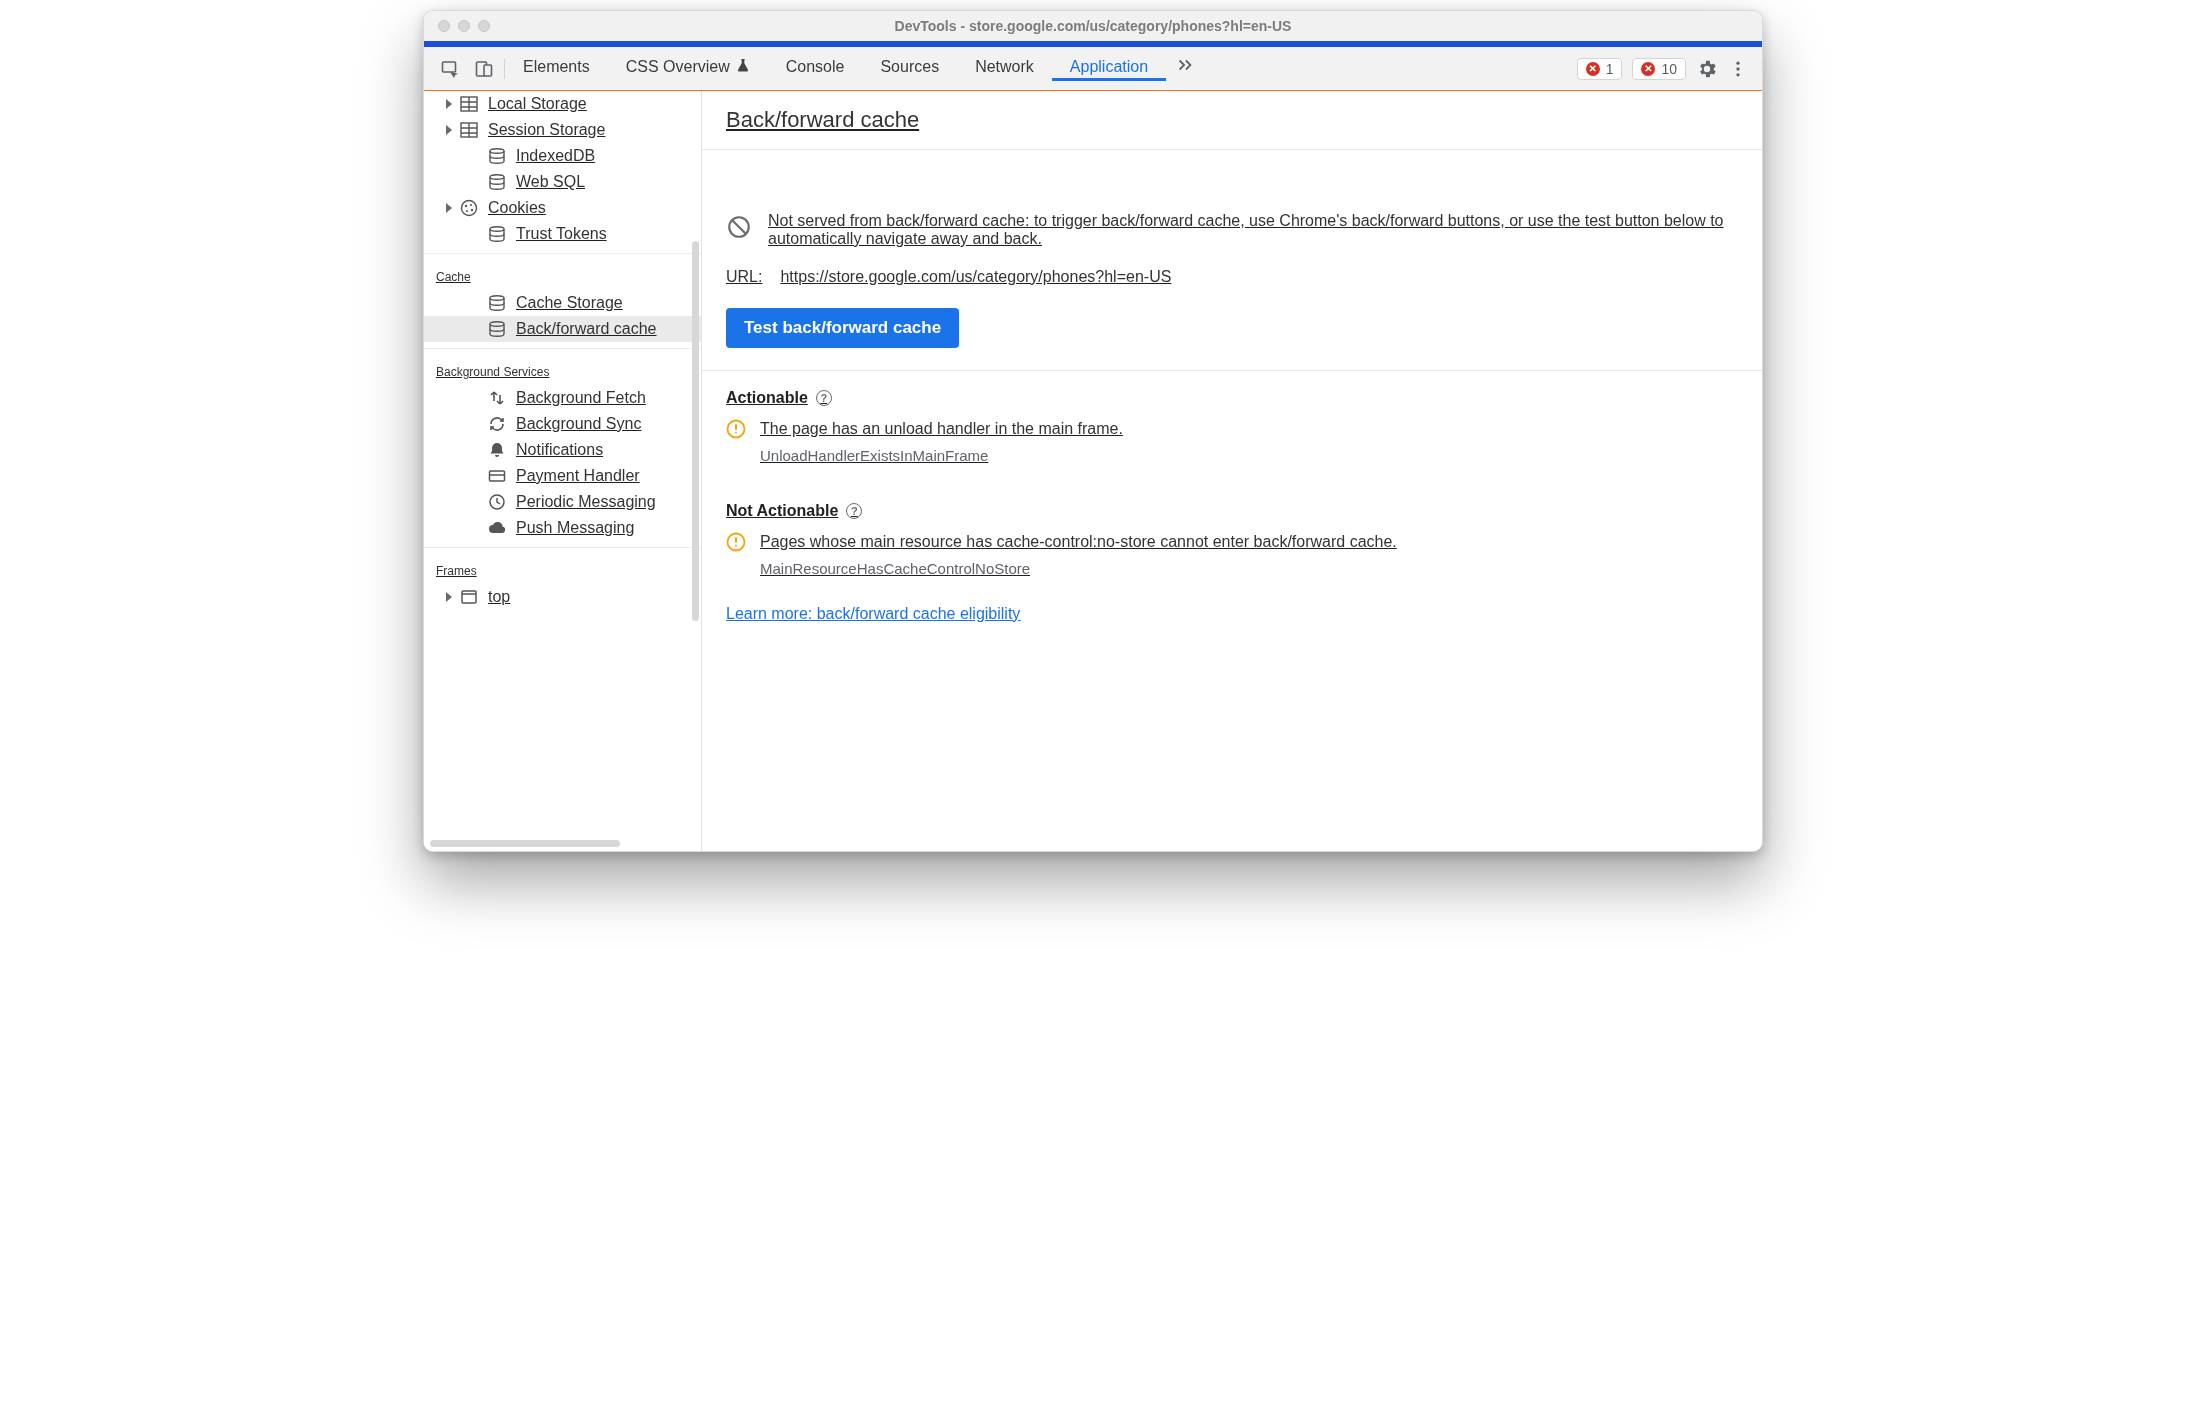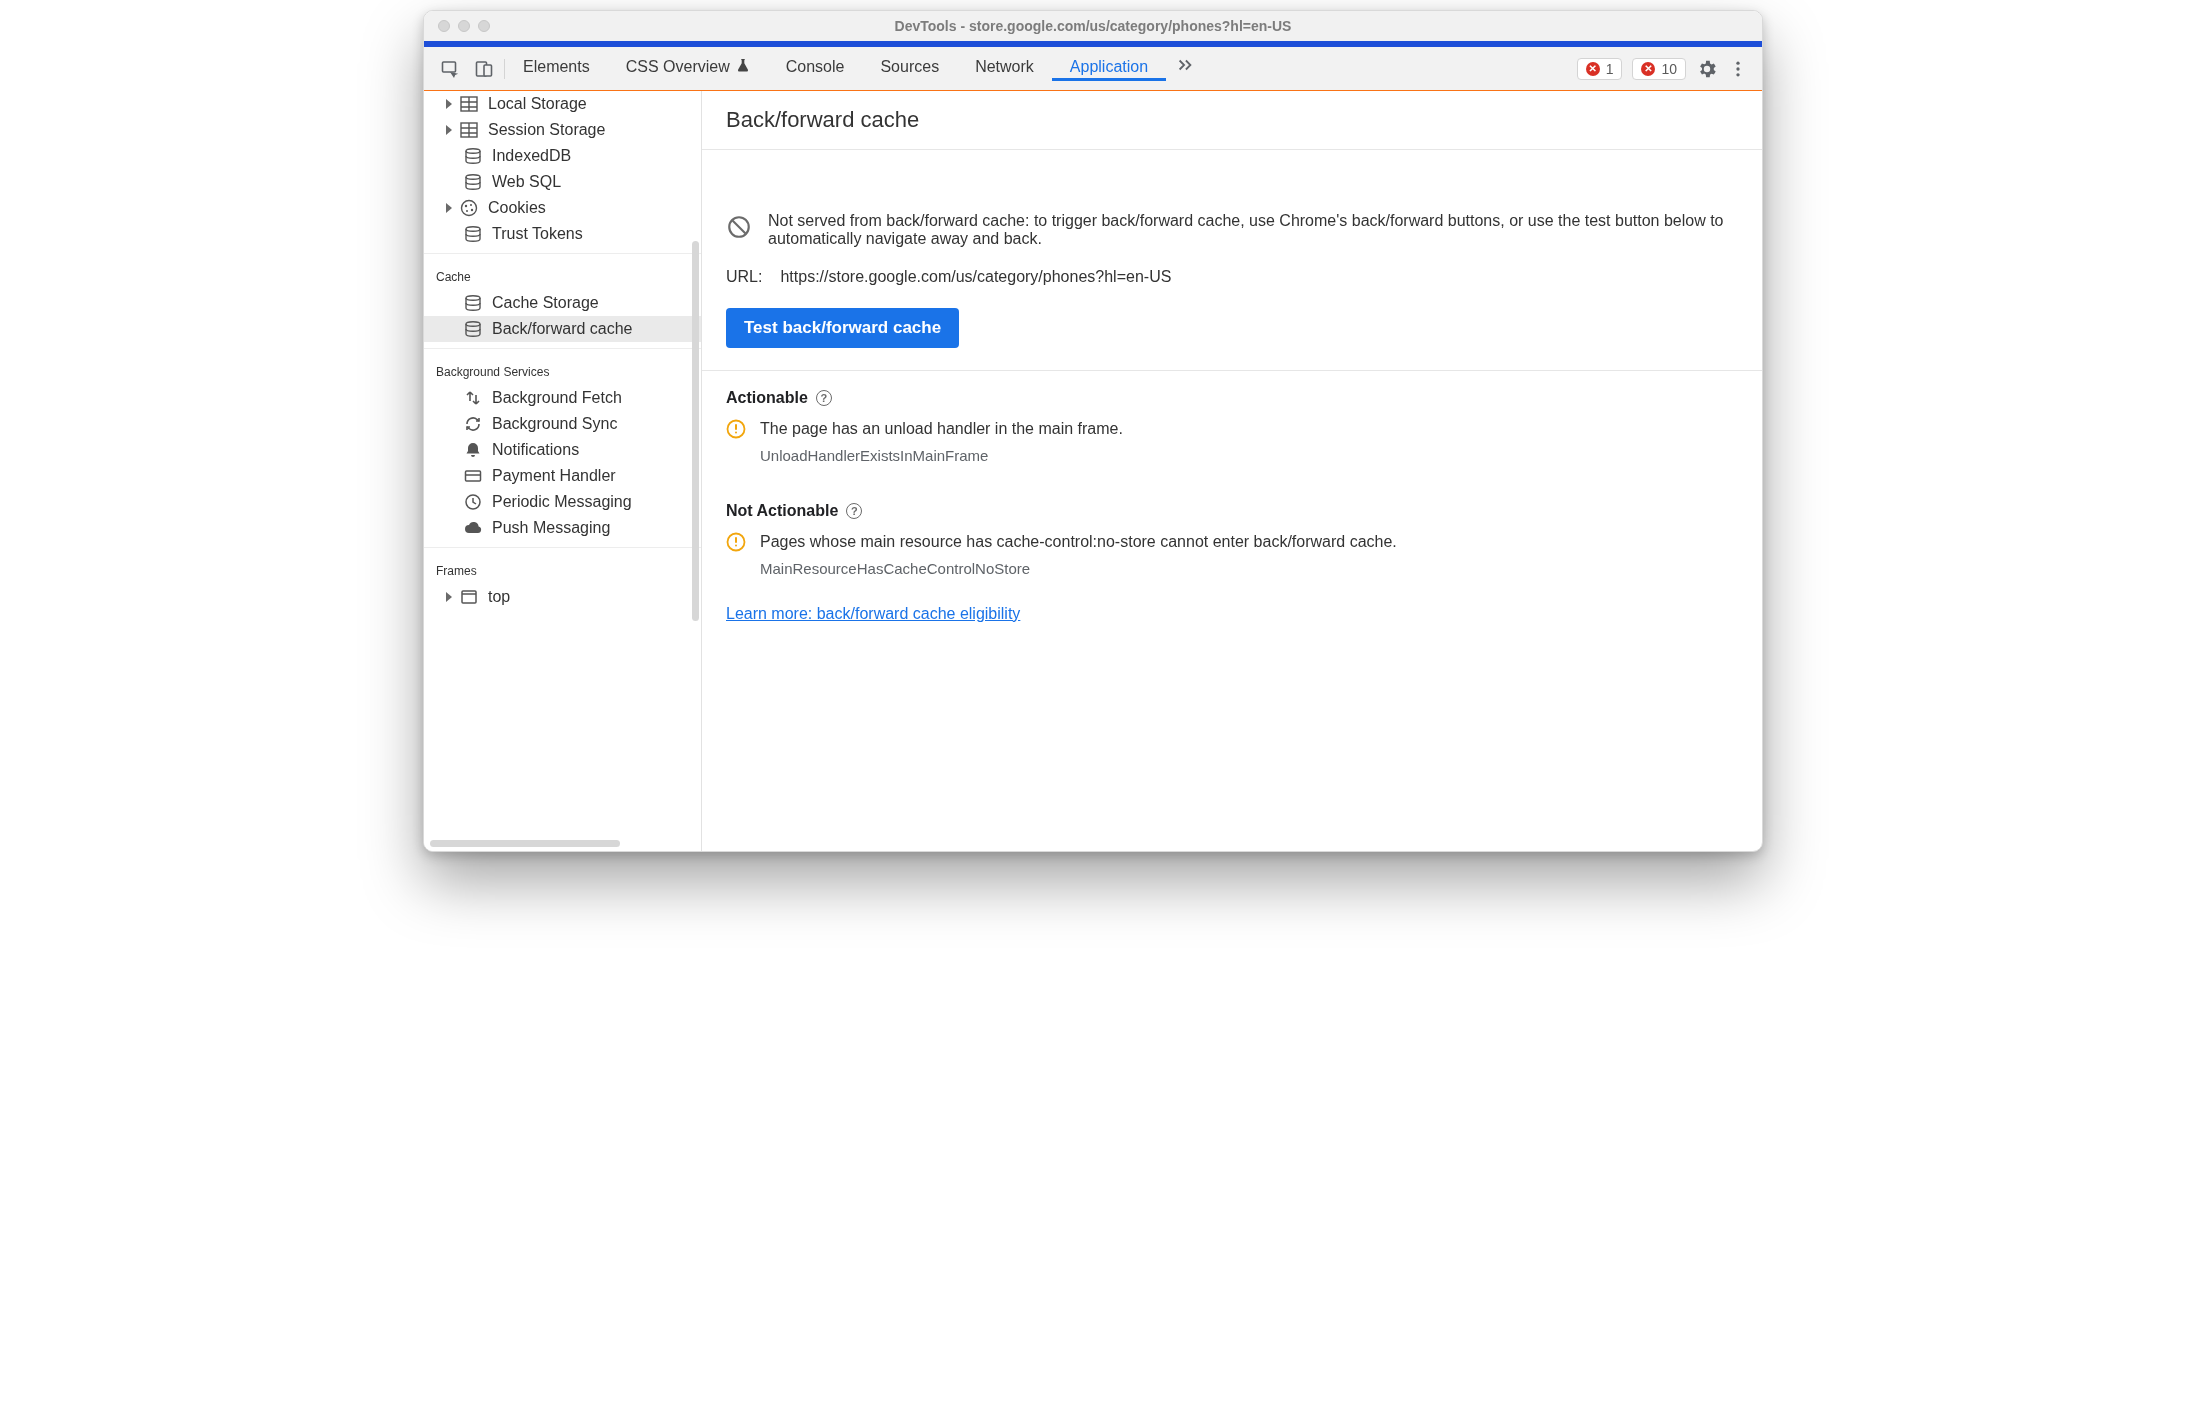--- a/index.html
+++ b/index.html
@@ -47,40 +47,40 @@
   .icon-btn { display:inline-flex; align-items:center; justify-content:center; color:#5f6368; }
   .tabs { display: flex; align-items: stretch; }
   .tab { padding: 0 18px; display: flex; align-items: center; gap: 6px; cursor: pointer; border-bottom: 3px solid transparent; color:#3b3b3b; }
   .tab.active { color: #1a73e8; border-bottom-color: #1a73e8; }
   .tabbar .right { margin-left: auto; display: flex; align-items: center; gap: 10px; padding: 0 14px; }
   .badge { display:inline-flex; align-items:center; gap:6px; border:1px solid #d4d4d4; background:#fff; border-radius:4px; padding:2px 8px; font-size:14px; color:#5a5a5a; }
   .badge .c { width:14px; height:14px; border-radius:50%; display:inline-flex; align-items:center; justify-content:center; color:#fff; font-size:10px; font-weight:700; }
   .c-red { background:#d93025; }
   .c-redx { background:#d93025; }
   
-  .body { display:flex; height: 760px; position: relative; }
+  .body { display:flex; height: 760px; position: relative; text-decoration: underline; }
   .sidebar {
     width: 278px; flex: none;
     border-right: 1px solid #e2e2e2;
     overflow: hidden auto;
     font-size: 16px;
     color:#333;
     background:#fff;
     position: relative;
   }
   .sidesection { padding: 6px 0; border-top: 1px solid #ededed; }
   .sidesection:first-child { border-top:none; padding-top: 0; }
   .sidesection h4 { font-weight: 400; font-size: 12px; color:#333; padding: 10px 12px 6px; }
   .sideitem {
     display:flex; align-items:center; gap:10px;
     padding: 4px 10px 4px 22px;
     cursor: pointer;
     white-space: nowrap;
   }
-  .sideitem.indent { padding-left: 40px; }
+  .sideitem.indent { padding-left: 64px; }
   .sideitem.selected { background: #eaeaea; }
   .tri { width:0;height:0;border-top:5px solid transparent;border-bottom:5px solid transparent;border-left:6px solid #6a6a6a; display:inline-block; margin-right:-2px;}
   .sb-icon { width:18px; height:18px; display:inline-flex; align-items:center; justify-content:center; color:#555; flex:none; }
   .sb-icon svg { width:18px; height:18px; }
   
   .fake-vscroll { position:absolute; right:2px; top:150px; width:7px; height:380px; background:#d7d7d7; border-radius:4px; }
   .fake-hscroll { position:absolute; left:6px; bottom:4px; width:190px; height:7px; background:#d7d7d7; border-radius:4px; }
   
   .main { flex: 1; overflow:auto; display:flex; flex-direction:column; }
   .main h1 { font-size: 22px; font-weight: 400; color:#333; padding: 16px 24px; border-bottom: 1px solid #e6e6e6; }

